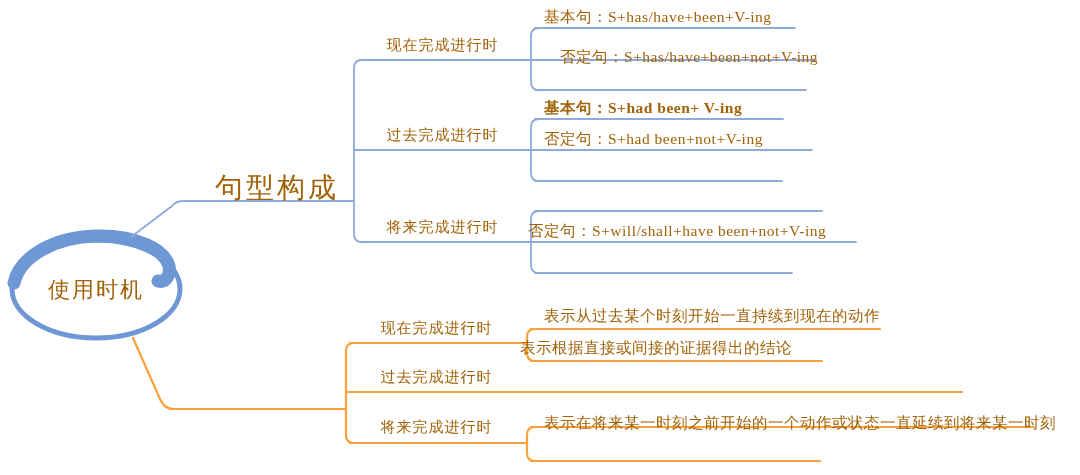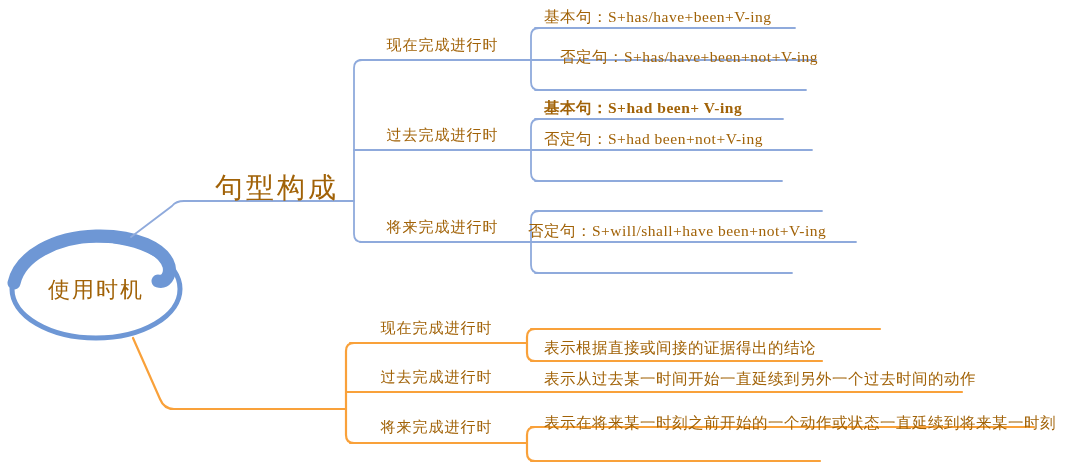--- a/index.html
+++ b/index.html
@@ -77,17 +77,17 @@
   <div class="lbl sub-lbl" style="left:346px;top:418px;width:181px;">将来完成进行时</div>
 
   <div class="lbl leaf-lbl" style="left:544px;top:8px;">基本句：S+has/have+been+V-ing</div>
   <div class="lbl leaf-lbl" style="left:560px;top:40px;margin-top:8px;">否定句：S+has/have+been+not+V-ing</div>
 
   <div class="lbl leaf-lbl" style="left:544px;top:99px;font-weight:bold;">基本句：S+had been+ V-ing</div>
   <div class="lbl leaf-lbl" style="left:544px;top:130px;">否定句：S+had been+not+V-ing</div>
 
   <div class="lbl leaf-lbl" style="left:528px;top:222px;">否定句：S+will/shall+have been+not+V-ing</div>
 
-  <div class="lbl leaf-lbl" style="left:544px;top:339px;text-align:right;">表示根据直接或间接的证据得出的结论</div>
-  <div class="lbl leaf-lbl" style="left:544px;top:370px;">表示从过去某一时间开始一直延续到另外一个过去时间的动作</div>
+  <div class="lbl leaf-lbl" style="left:544px;top:307px;">表示从过去某个时刻开始一直持续到现在的动作</div>
+  <div class="lbl leaf-lbl" style="left:520px;top:339px;text-align:right;">表示根据直接或间接的证据得出的结论</div>
   <div class="lbl leaf-lbl" style="left:544px;top:414px;">表示在将来某一时刻之前开始的一个动作或状态一直延续到将来某一时刻</div>
 
 </div>
 
 </body></html>

